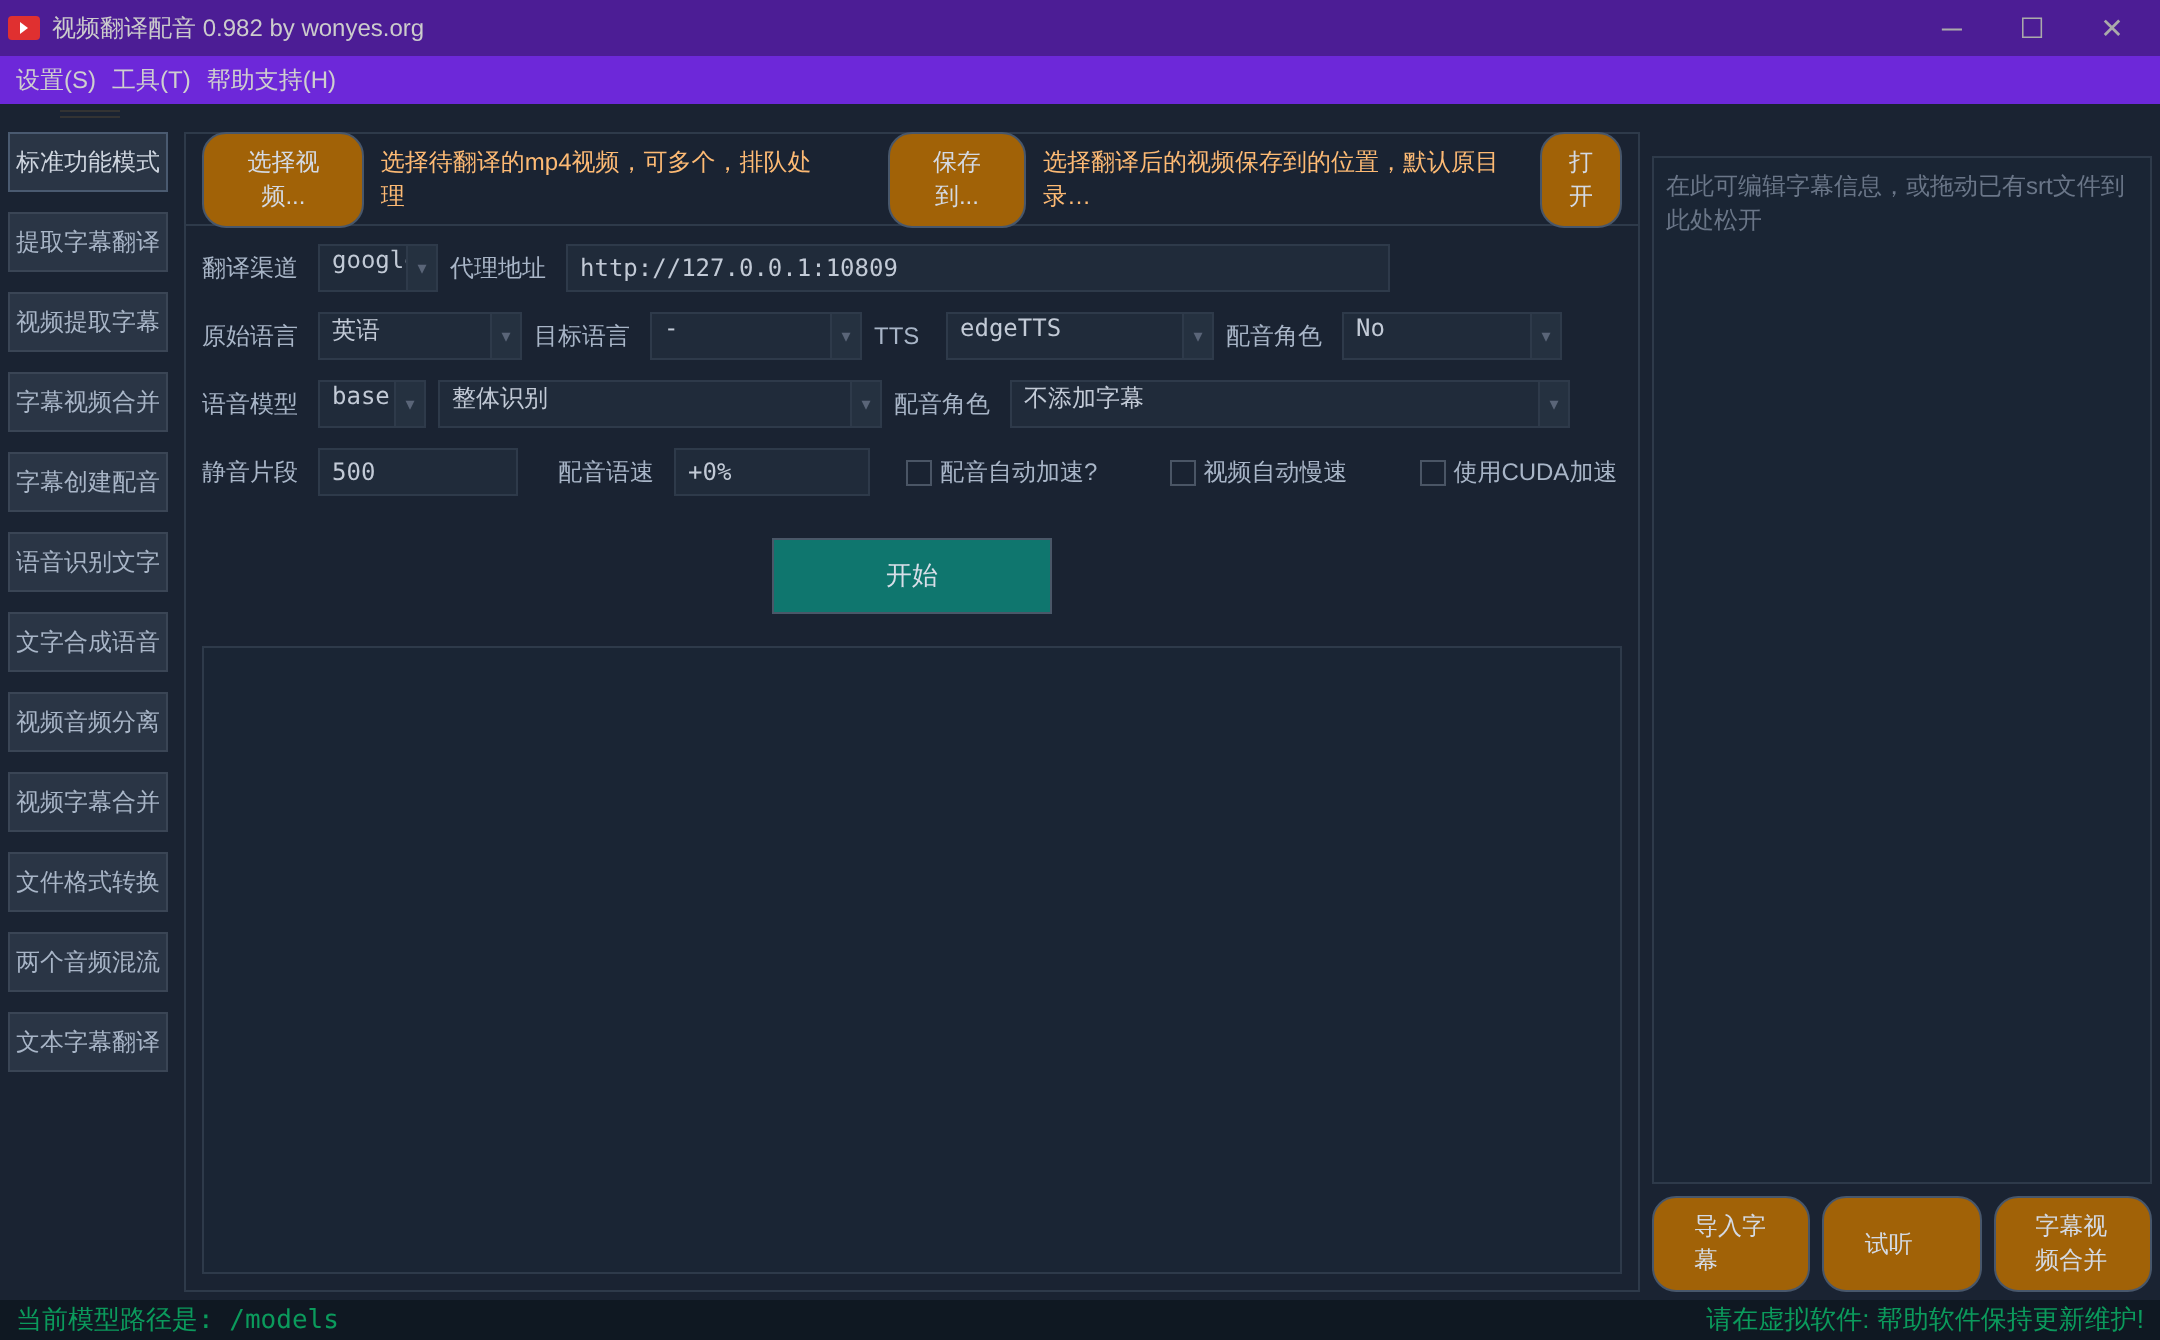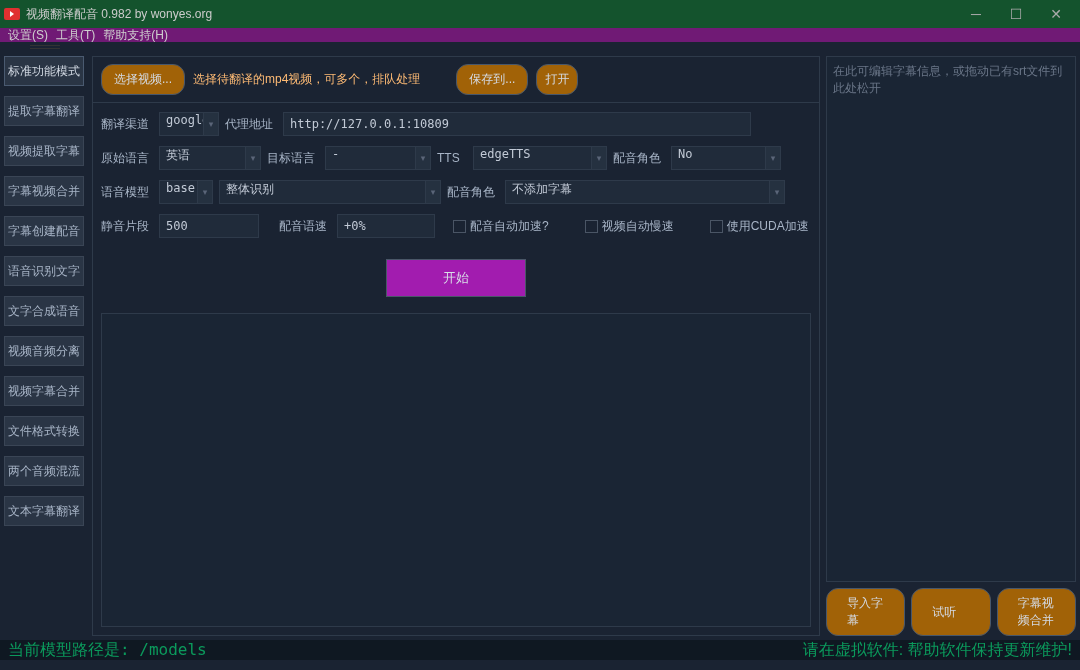--- a/index.html
+++ b/index.html
@@ -6,43 +6,43 @@
 body {
   width: 1080px; height: 670px;
   background: #1a2332;
   font-family: "Microsoft YaHei", Arial, sans-serif;
   font-size: 12px;
   color: #a8b5c7;
   overflow: hidden;
 }
 .titlebar {
   height: 28px;
-  background: #14532d;
+  background: #4c1d95;
   display: flex; align-items: center;
   padding: 0 4px;
 }
 .title-icon {
   width: 16px; height: 12px;
   background: #e03030;
   border-radius: 2px;
   margin-right: 6px;
   display:flex; align-items:center; justify-content:center;
 }
 .title-icon::after {
   content:""; width:0;height:0;
   border-left:4px solid #fff;
   border-top:3px solid transparent;
   border-bottom:3px solid transparent;
 }
 .title-text { flex:1; color:#ccc; font-size:12px; }
 .winbtns { display:flex; }
 .winbtn { width:40px; height:28px; display:flex; align-items:center; justify-content:center; color:#aaa; cursor:pointer; font-size:14px;}
 .menubar {
-  height: 14px;
-  background: #701a75;
+  height: 24px;
+  background: #6d28d9;
   display:flex; align-items:center;
   padding: 0 8px;
   color:#cfcfcf;
   font-size:12px;
   gap: 8px;
 }
 .menuitem { cursor:pointer; }
 .dragbar {
   height: 10px;
   display:flex; justify-content:flex-start;
@@ -133,56 +133,56 @@
   cursor:pointer;
 }
 .chk { display:flex; align-items:center; gap:4px; cursor:pointer; }
 .chk-box {
   width:13px;height:13px;border:1px solid #4a5565;background:#1a2332;
 }
 .startwrap {
   display:flex; justify-content:center; padding:16px 0;
 }
 .startbtn {
-  background:#a21caf;
+  background:#0f766e;
   border:1px solid #4a5768;
   width:140px; height:38px;
   color:#d8dee8;
   font-size:13px;
   cursor:pointer;
 }
 .logarea {
   flex:1;
   margin:0 8px 8px;
   border:1px solid #2e3a4a;
   background:#1a2534;
 }
 .rightpanel {
   width:250px;
-  margin:4px 4px 4px 0;
+  margin:16px 4px 4px 0;
   display:flex;flex-direction:column;
 }
 .subedit {
   flex:1;
   border:1px solid #2e3a4a;
   background:#1a2534;
   padding:6px;
   color:#6a7688;
   font-size:12px;
 }
 .rightbtns {
   display:flex; gap:6px; padding:6px 0 0;
 }
 .rightbtns .btn { flex:1; text-align:left; padding:6px 20px; }
 .statusbar {
   height:20px;
   background:#0f1822;
   display:flex; align-items:center;
   padding:0 8px;
-  font-size:16px;
+  font-size:13px;
   justify-content:space-between;
 }
 .status-left { color:#0b9a5c; font-family:monospace; }
 .status-path { color:#0b9a5c; }
 .status-right { color:#0b9a5c; }
 </style>
 </head>
 <body>
 
 <div class="titlebar">
@@ -221,32 +221,33 @@
     <div class="sidebtn">文本字幕翻译</div>
   </div>
 
   <div class="main">
     <div class="center">
       <div class="toprow">
         <button class="btn">选择视频...</button>
         <span class="hint">选择待翻译的mp4视频，可多个，排队处理</span>
         <span style="flex:0 0 20px"></span>
         <button class="btn">保存到...</button>
+        <span class="hint">选择翻译后的视频保存到的位置，默认原目录…</span>
         <button class="btn" style="padding:6px 8px">打开</button>
       </div>
 
       <div class="formarea">
         <div class="frow">
           <span class="lbl">翻译渠道</span>
           <div class="selwrap">
               <div class="sel" style="width:44px">google</div>
               <div class="selcaret">▾</div>
             </div>
           <span class="lbl">代理地址</span>
-          <input class="inp" style="width: 468px;" value="http://127.0.0.1:10809">
+          <input class="inp" style="width: 412px;" value="http://127.0.0.1:10809">
         </div>
 
         <div class="frow">
           <span class="lbl">原始语言</span>
           <div class="selwrap">
               <div class="sel" style="width:86px">英语</div>
               <div class="selcaret">▾</div>
             </div>
           <span class="lbl">目标语言</span>
           <div class="selwrap">

